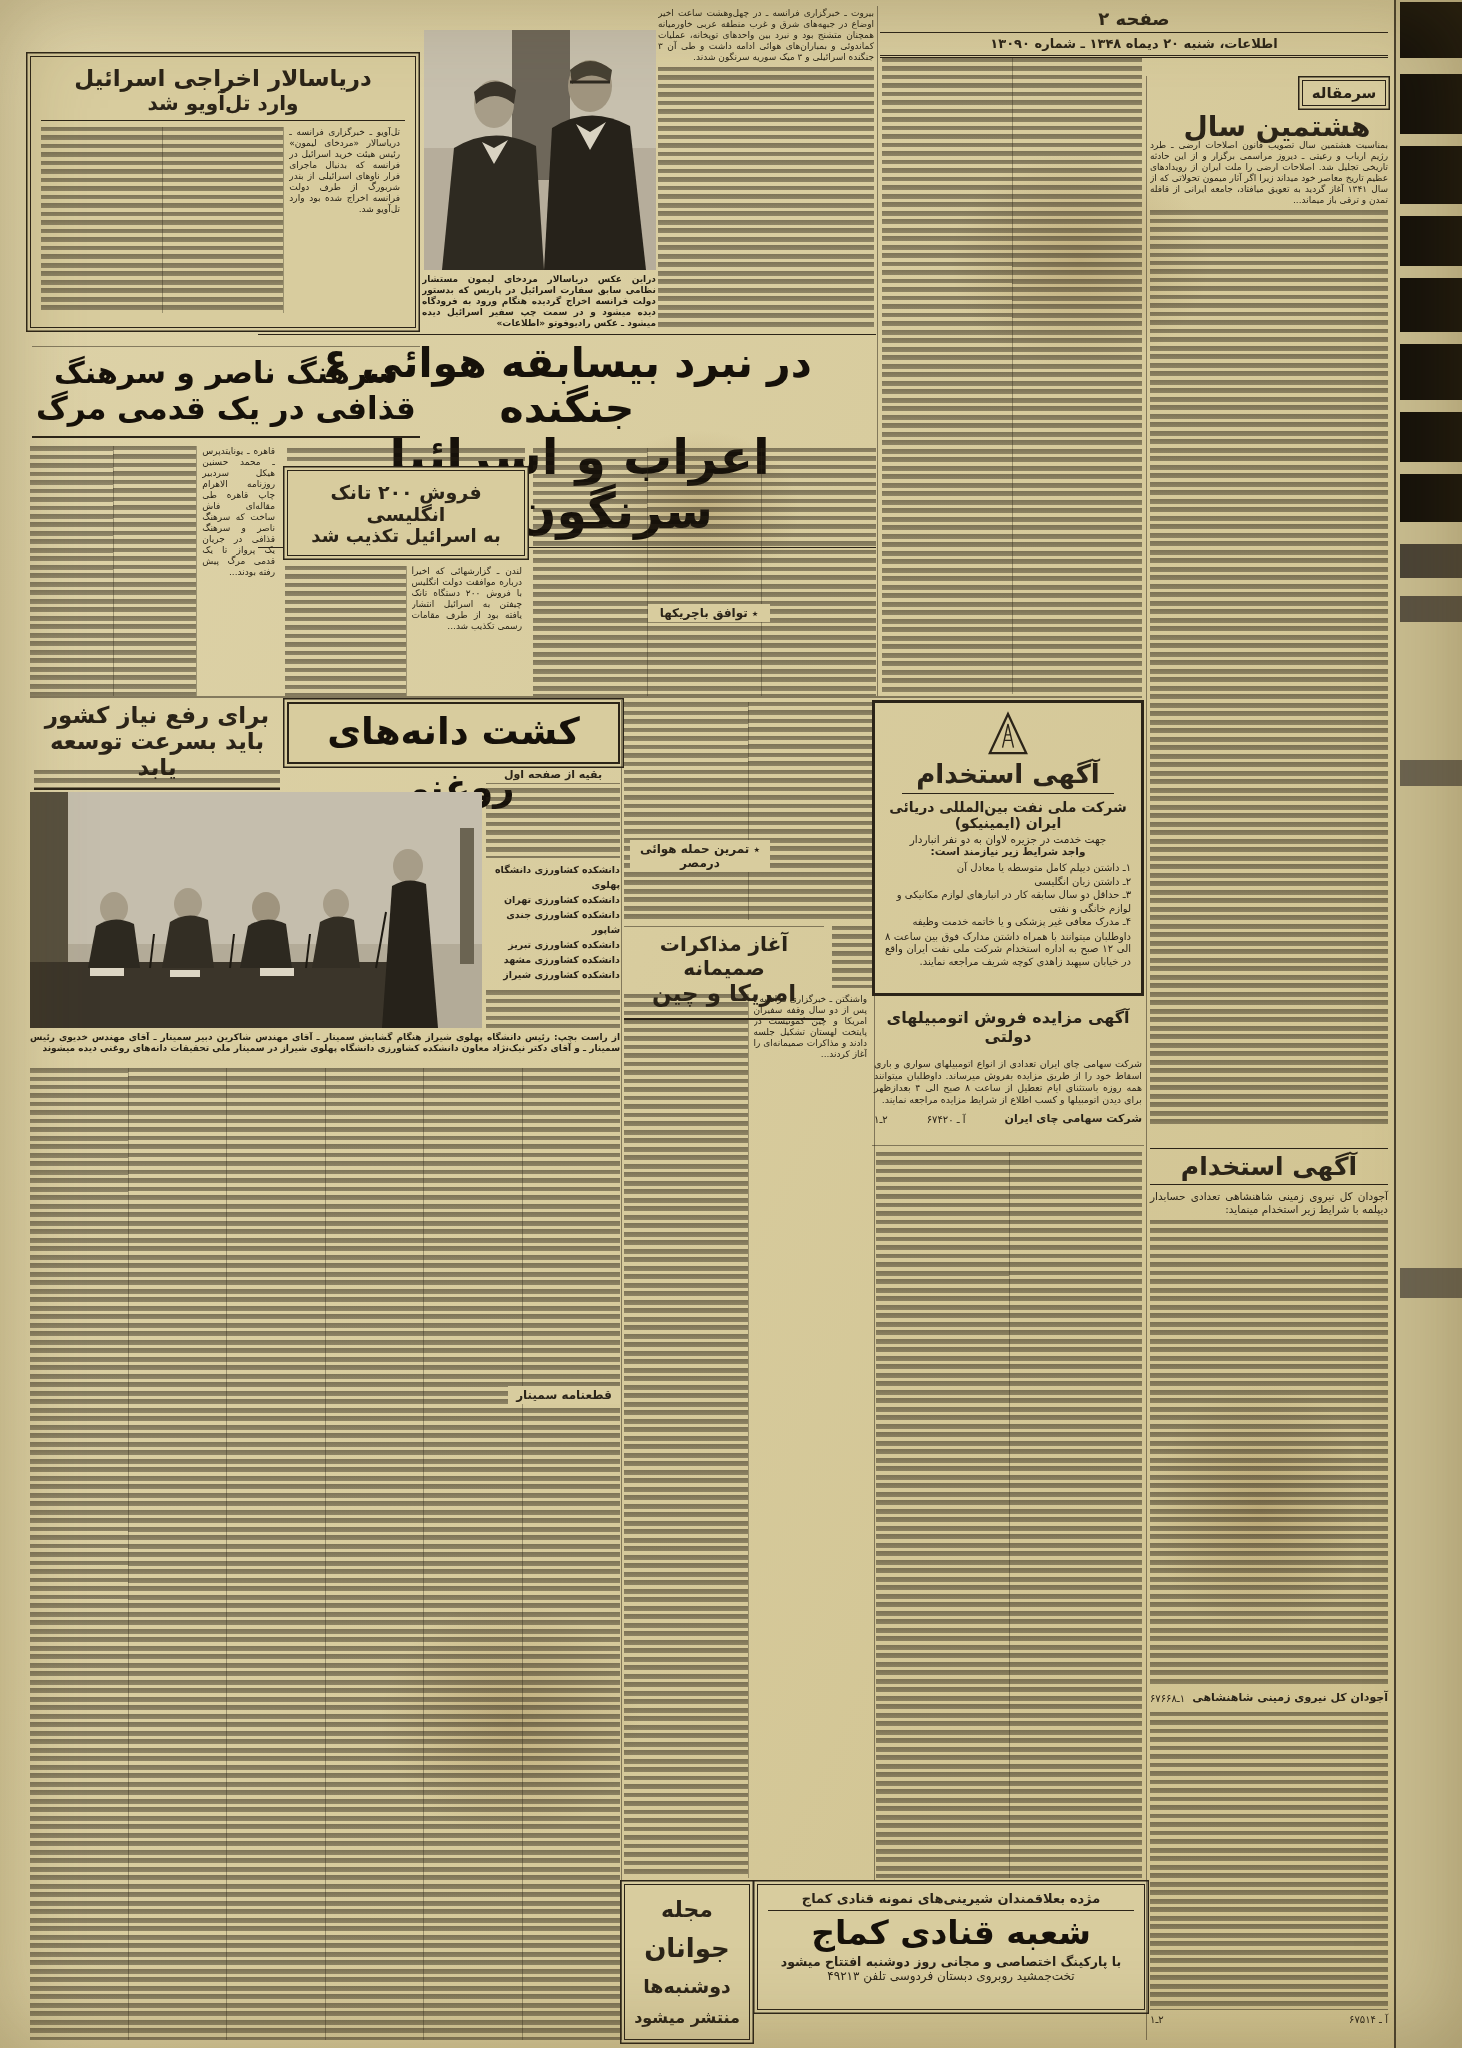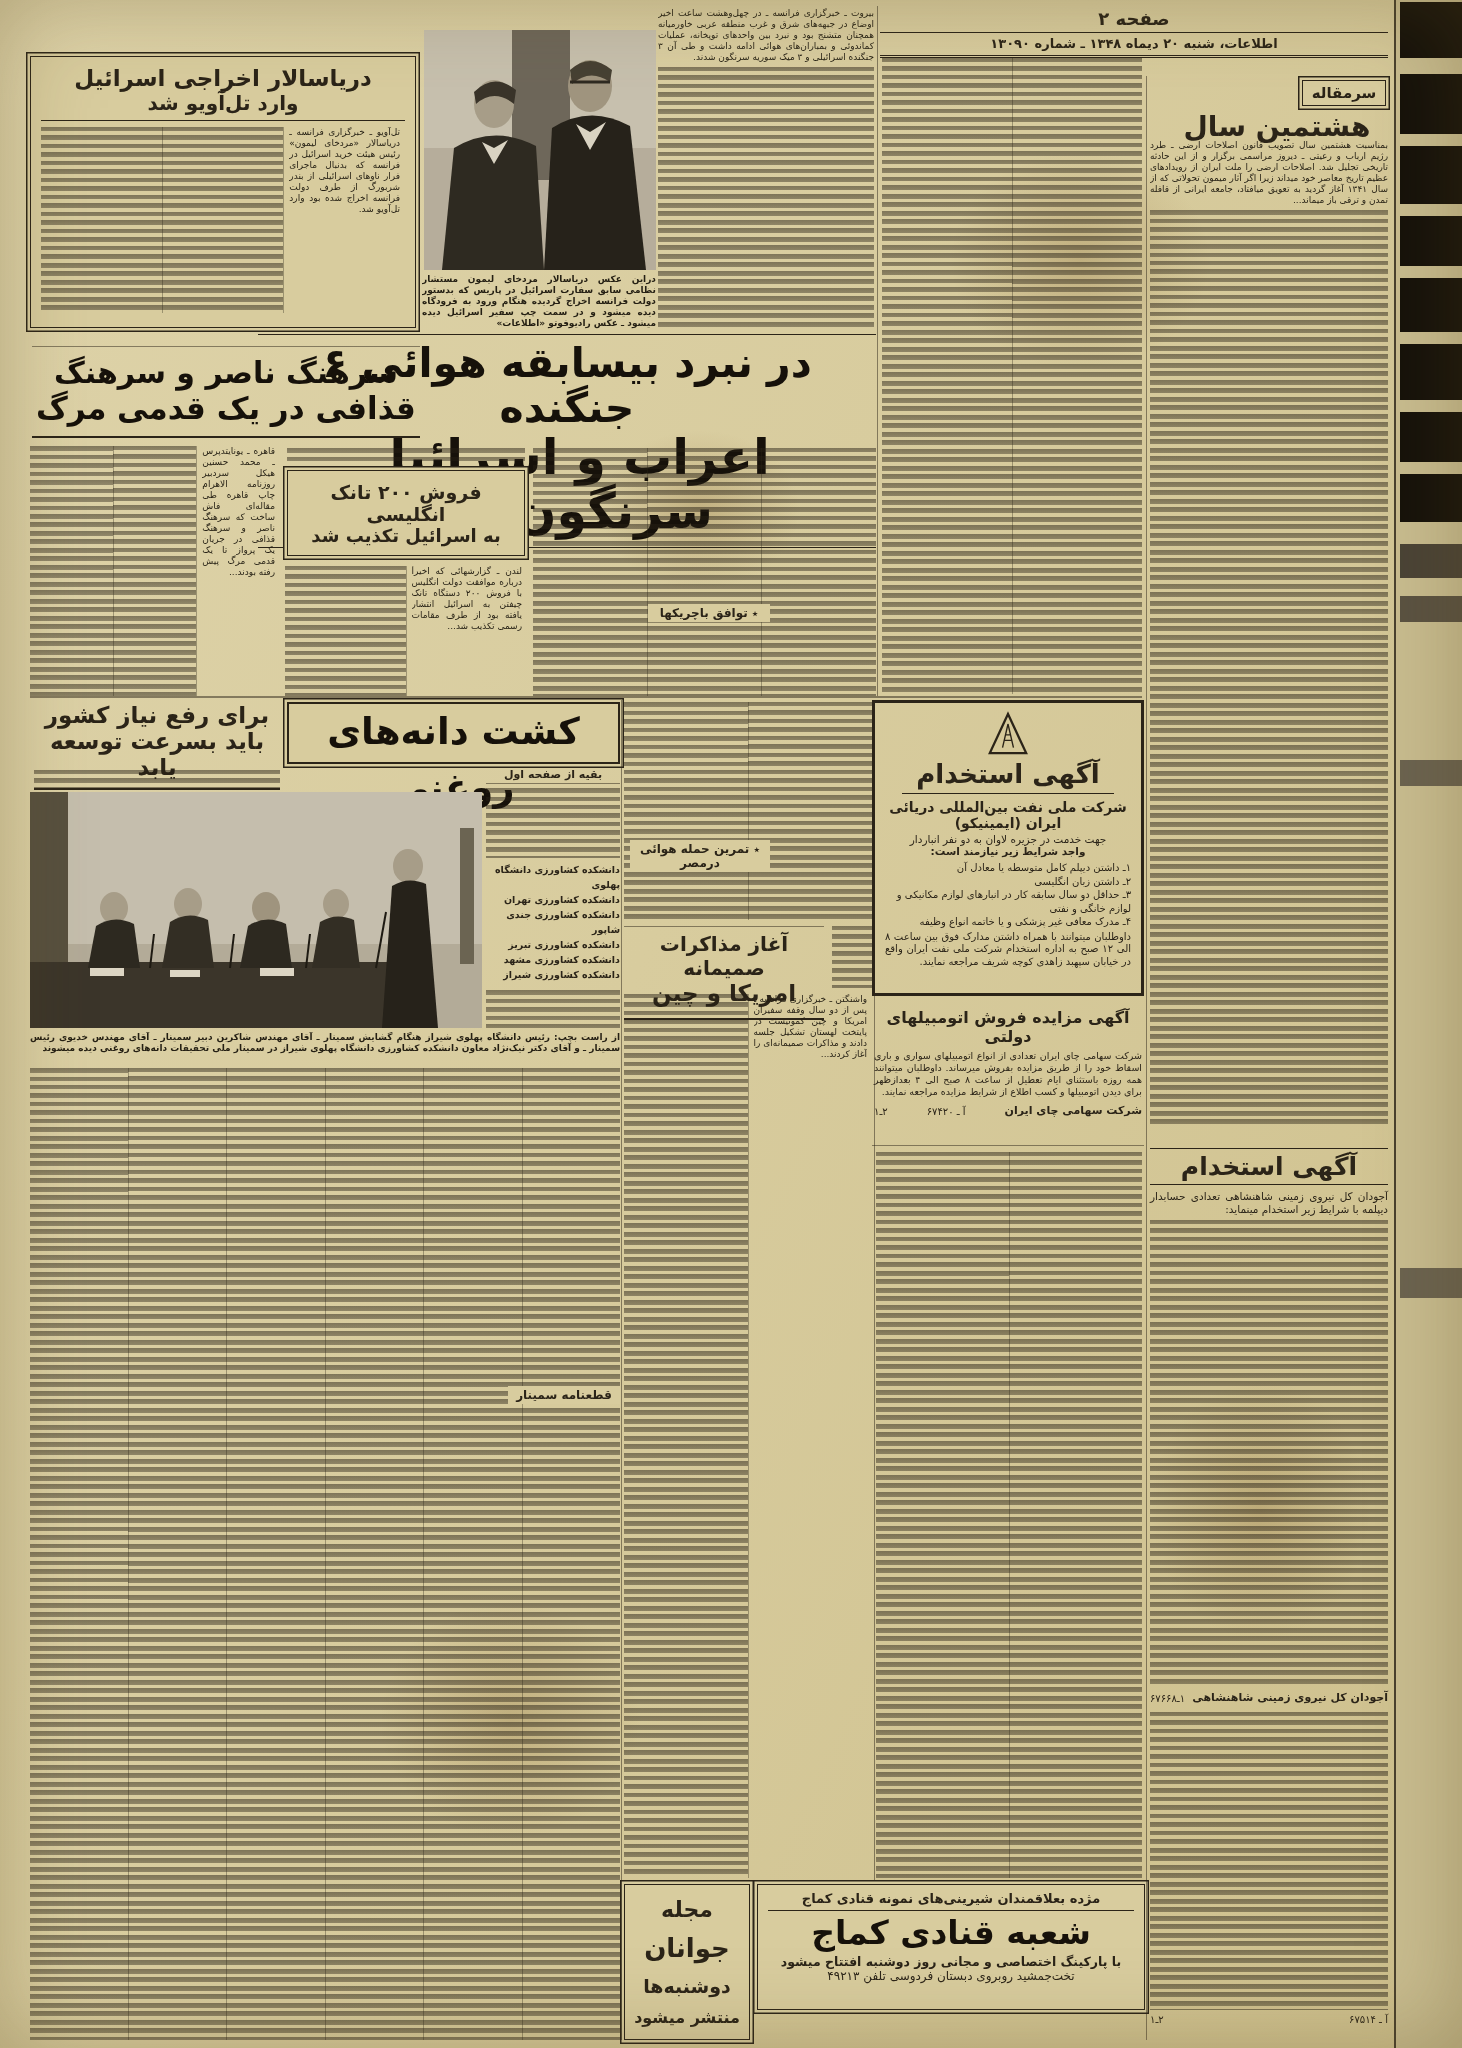--- a/index.html
+++ b/index.html
@@ -257,27 +257,27 @@
       <path d="M22 14 L16 40 M22 14 L28 40 M18 32 L26 32 M19.5 26 L24.5 26" stroke="#2b2418" stroke-width="1.5" fill="none"></path>
     </svg>
     <div class="b ctr" style="font-size:26px;border-bottom:1.5px solid var(--ink);padding:2px 14px 4px;margin-bottom:5px">آگهی استخدام</div>
     <div class="b ctr" style="font-size:14px">شرکت ملی نفت بین‌المللی دریائی ایران (ایمینیکو)</div>
     <div class="ctr" style="font-size:10.5px;margin-top:2px">جهت خدمت در جزیره لاوان به دو نفر انباردار</div>
     <div class="ctr b" style="font-size:10.5px">واجد شرایط زیر نیازمند است:</div>
     <div style="width:100%;font-size:10px;line-height:13.5px;margin-top:4px">
       <div>۱ـ داشتن دیپلم کامل متوسطه یا معادل آن</div>
       <div>۲ـ داشتن زبان انگلیسی</div>
       <div>۳ـ حداقل دو سال سابقه کار در انبارهای لوازم مکانیکی و لوازم خانگی و نفتی</div>
-      <div>۴ـ مدرک معافی غیر پزشکی و یا خاتمه انواع وظیفه</div>
+      <div>۴ـ مدرک معافی غیر پزشکی و یا خاتمه خدمت وظیفه</div>
     </div>
     <p class="j" style="font-size:10px;line-height:12.5px;margin-top:2px">داوطلبان میتوانند با همراه داشتن مدارک فوق بین ساعت ۸ الی ۱۲ صبح به اداره استخدام شرکت ملی نفت ایران واقع در خیابان سپهبد زاهدی کوچه شریف مراجعه نمایند.</p>
   </div>
 
   <div class="abs" style="left:872px;top:1004px;width:272px;height:142px;padding:4px 2px;border-bottom:1px solid var(--ink-soft)">
-    <div class="b ctr" style="font-size:16px;margin-bottom:4px">آگهی مزایده فروش اتومبیلهای دولتی</div>
+    <div class="b ctr" style="font-size:16px;margin-bottom:12px">آگهی مزایده فروش اتومبیلهای دولتی</div>
     <p class="j" style="font-size:9.5px;line-height:12px">شرکت سهامی چای ایران تعدادی از انواع اتومبیلهای سواری و باری اسقاط خود را از طریق مزایده بفروش میرساند. داوطلبان میتوانند همه روزه باستثنای ایام تعطیل از ساعت ۸ صبح الی ۴ بعدازظهر برای دیدن اتومبیلها و کسب اطلاع از شرایط مزایده مراجعه نمایند.</p>
     <div class="adrefs" style="margin-top:6px">
       <span class="b" style="font-size:11px">شرکت سهامی چای ایران</span>
       <span>آ ـ ۶۷۴۲۰</span>
       <span>۲ـ۱</span>
     </div>
   </div>
 
   <div class="abs" style="left:876px;top:1152px;width:266px;height:726px">
     <div class="cols">

